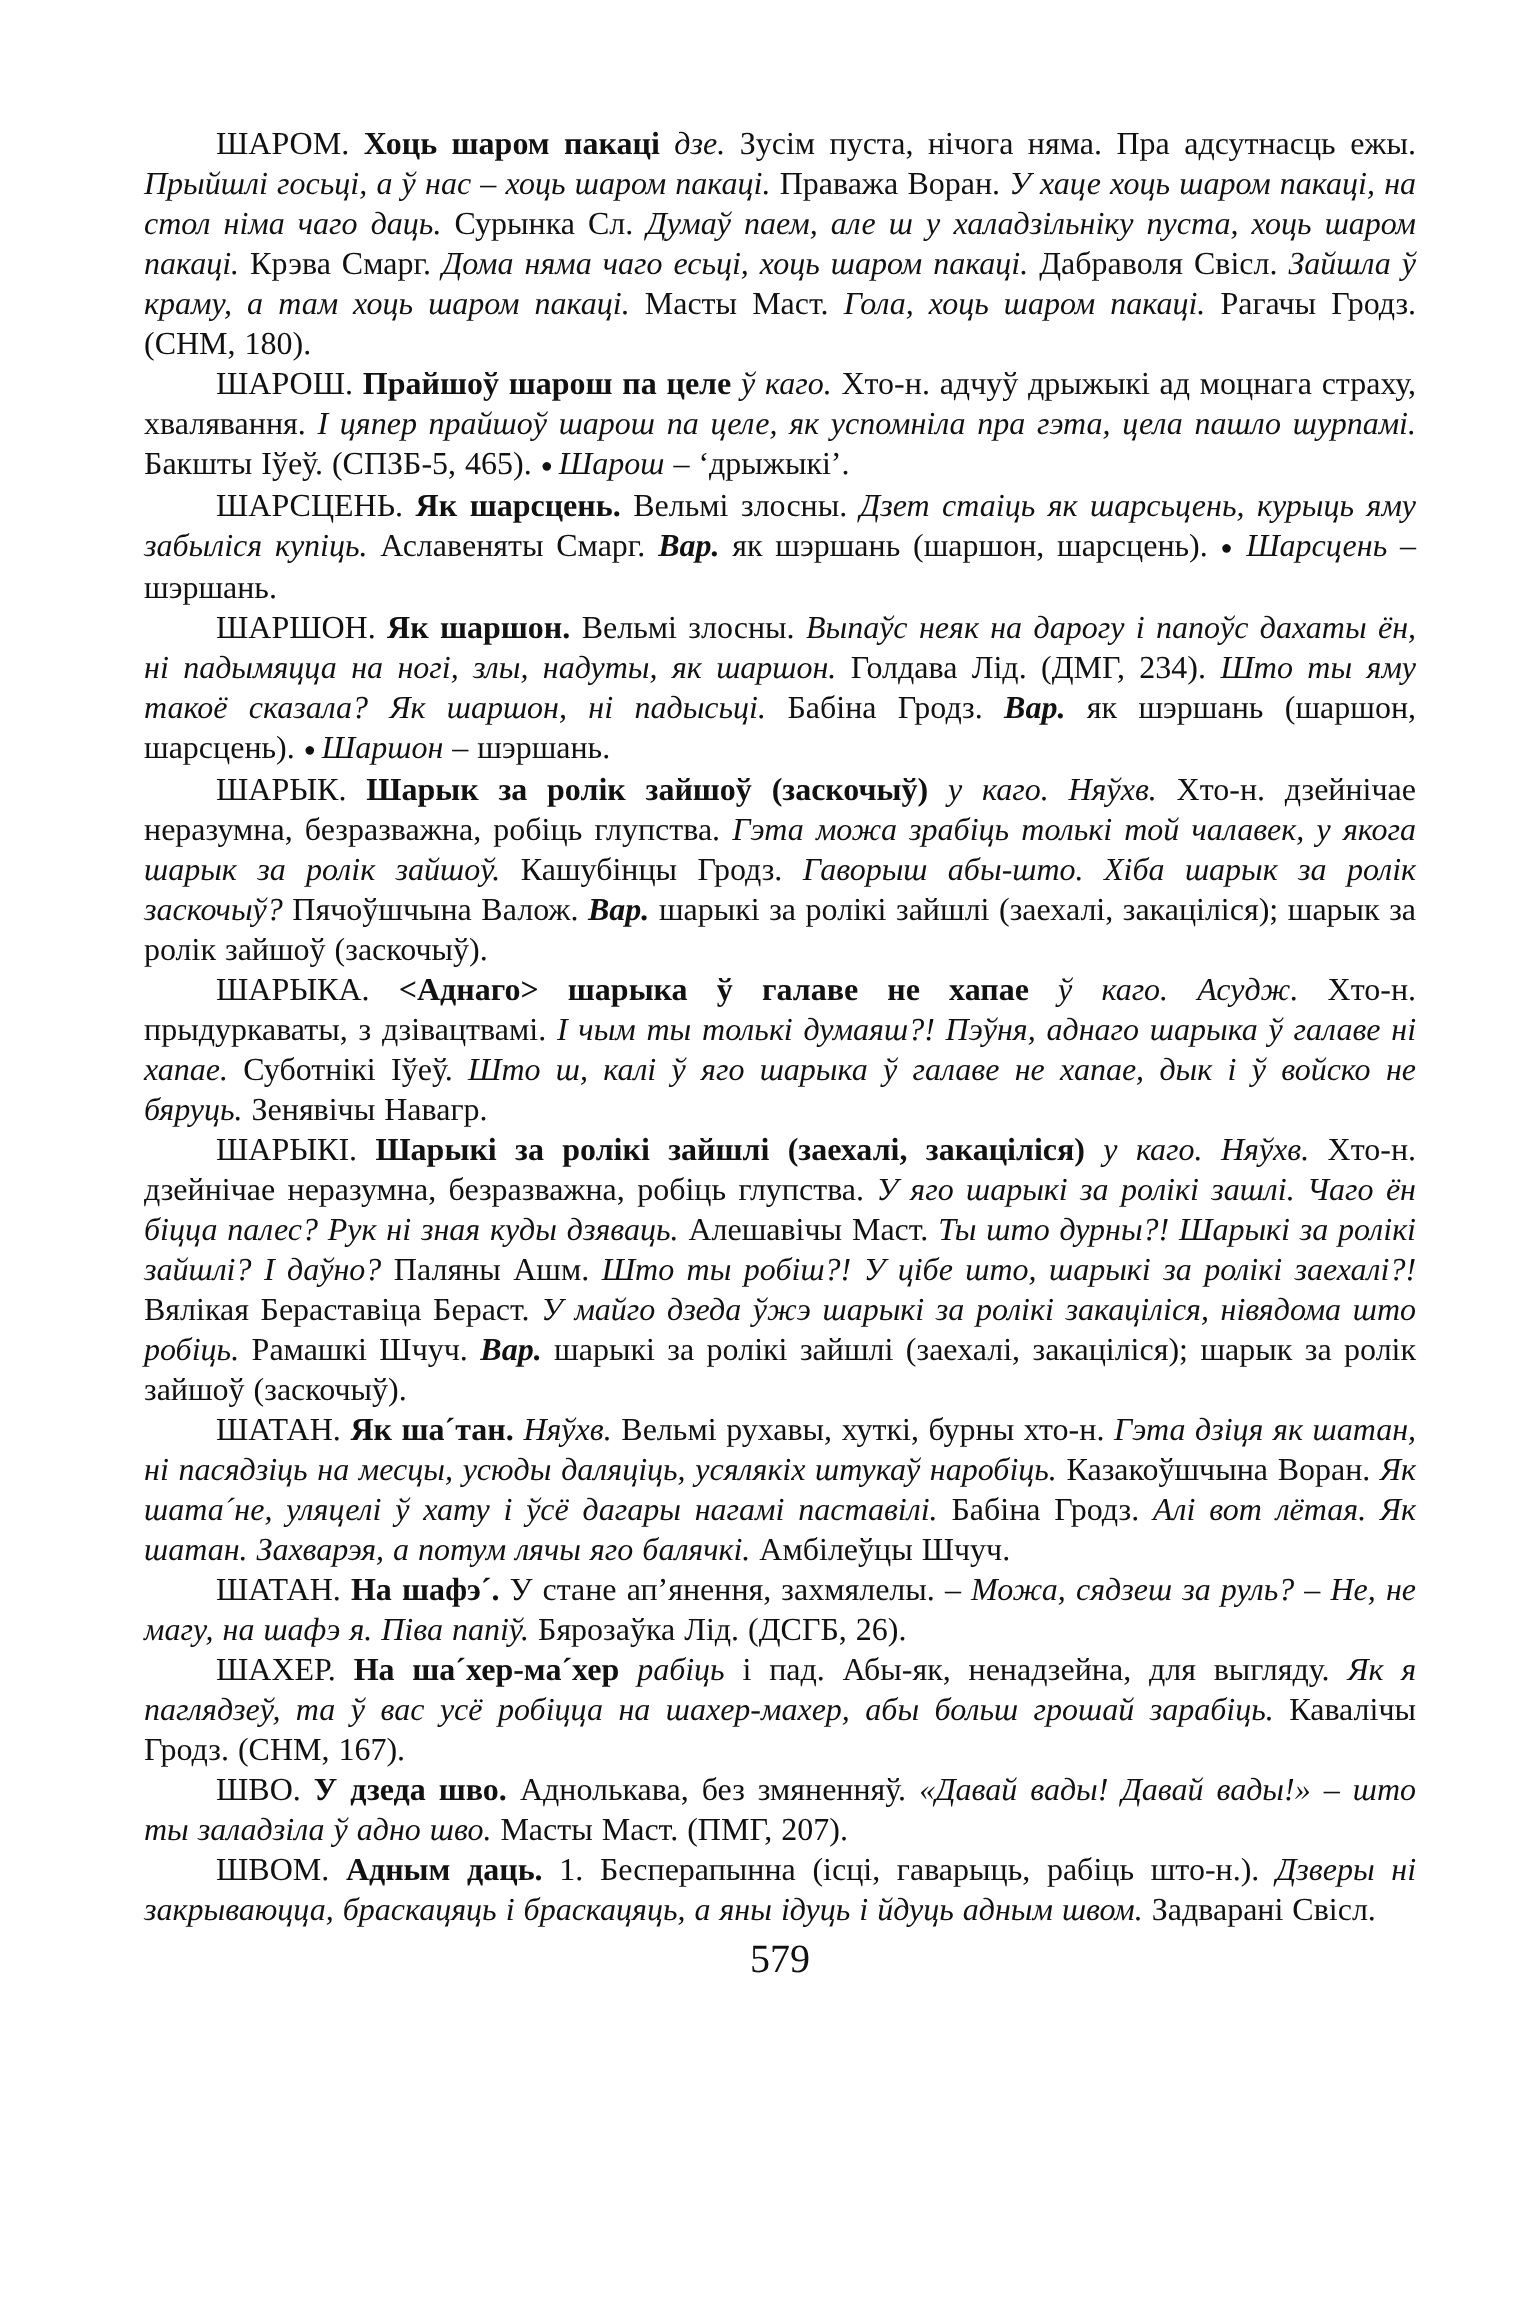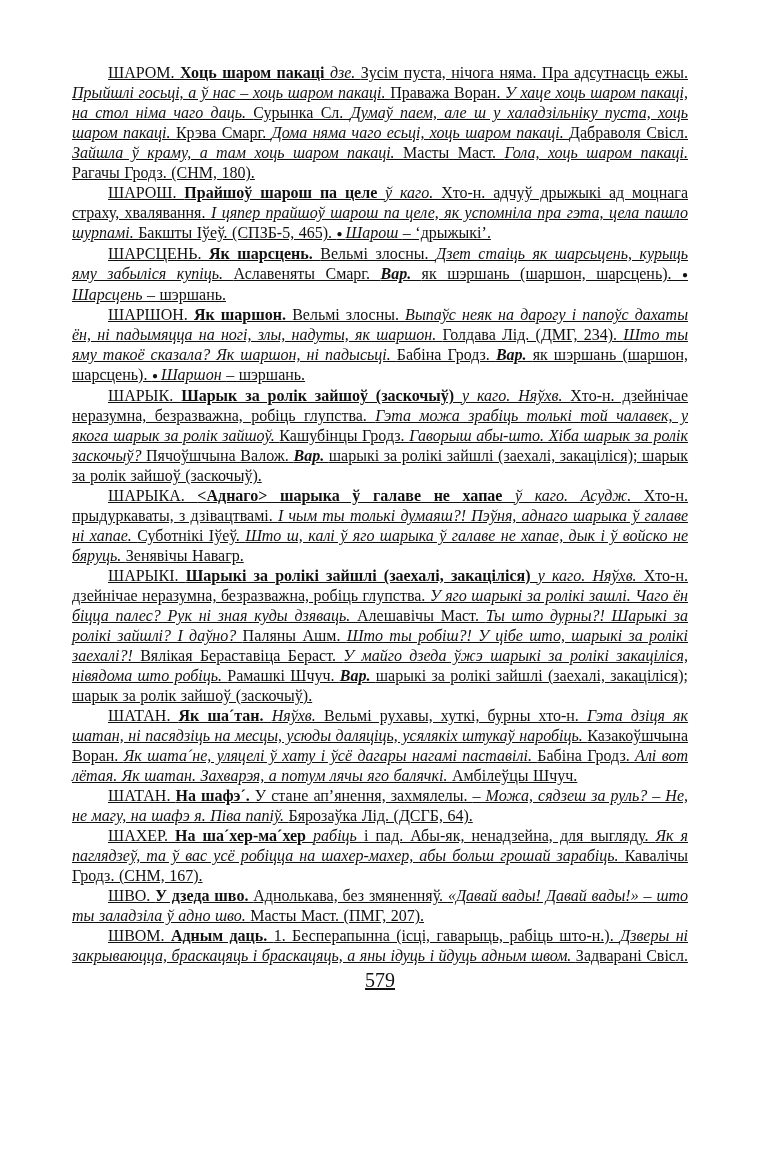--- a/index.html
+++ b/index.html
@@ -11,23 +11,22 @@
     width: 760px;
     height: 1157px;
     overflow: hidden;
     font-family: "Liberation Serif", "DejaVu Serif", serif;
     color: #111111;
   }
   .page {
     box-sizing: border-box;
     width: 760px;
     height: 1157px;
-    padding: 63px 72px 0 72px;
+    padding: 63px 52px 0 72px;
     background: #ffffff;
-    text-decoration: underline;
   }
   .text-block p.entry {
     margin: 0;
     font-size: 16px;
     line-height: 20px;
     text-align: justify;
     text-indent: 36px;
     word-spacing: 0.5px;
   }
   .run-r  { font-weight: normal; font-style: normal; }
@@ -48,19 +47,19 @@
 <div class="page">
   <div class="text-block">
       <p class="entry"><span class="run-r">ШАРОМ. </span><span class="run-b">Хоць шаром пакаці </span><span class="run-i">дзе. </span><span class="run-r">Зусім пуста, нічога няма. Пра адсутнасць ежы. </span><span class="run-i">Прыйшлі госьці, а ў нас – хоць шаром пакаці. </span><span class="run-r">Праважа Воран. </span><span class="run-i">У хаце хоць шаром пакаці, на стол німа чаго даць. </span><span class="run-r">Сурынка Сл. </span><span class="run-i">Думаў паем, але ш у халадзільніку пуста, хоць шаром пакаці. </span><span class="run-r">Крэва Смарг. </span><span class="run-i">Дома няма чаго есьці, хоць шаром пакаці. </span><span class="run-r">Дабраволя Свісл. </span><span class="run-i">Зайшла ў краму, а там хоць шаром пакаці. </span><span class="run-r">Масты Маст. </span><span class="run-i">Гола, хоць шаром пакаці. </span><span class="run-r">Рагачы Гродз. (СНМ, 180).</span></p>
       <p class="entry"><span class="run-r">ШАРОШ. </span><span class="run-b">Прайшоў шарош па целе </span><span class="run-i">ў каго. </span><span class="run-r">Хто-н. адчуў дрыжыкі ад моцнага страху, хвалявання. </span><span class="run-i">І цяпер прайшоў шарош па целе, як успомніла пра гэта, цела пашло шурпамі. </span><span class="run-r">Бакшты Іўеў. (СПЗБ-5, 465). </span><span class="run-bu">● </span><span class="run-i">Шарош </span><span class="run-r">– ‘дрыжыкі’.</span></p>
       <p class="entry"><span class="run-r">ШАРСЦЕНЬ. </span><span class="run-b">Як шарсцень. </span><span class="run-r">Вельмі злосны. </span><span class="run-i">Дзет стаіць як шарсьцень, курыць яму забыліся купіць. </span><span class="run-r">Аславеняты Смарг. </span><span class="run-bi">Вар. </span><span class="run-r">як шэршань (шаршон, шарсцень). </span><span class="run-bu">● </span><span class="run-i">Шарсцень </span><span class="run-r">– шэршань.</span></p>
       <p class="entry"><span class="run-r">ШАРШОН. </span><span class="run-b">Як шаршон. </span><span class="run-r">Вельмі злосны. </span><span class="run-i">Выпаўс неяк на дарогу і папоўс дахаты ён, ні падымяцца на ногі, злы, надуты, як шаршон. </span><span class="run-r">Голдава Лід. (ДМГ, 234). </span><span class="run-i">Што ты яму такоё сказала? Як шаршон, ні падысьці. </span><span class="run-r">Бабіна Гродз. </span><span class="run-bi">Вар. </span><span class="run-r">як шэршань (шаршон, шарсцень). </span><span class="run-bu">● </span><span class="run-i">Шаршон </span><span class="run-r">– шэршань.</span></p>
       <p class="entry"><span class="run-r">ШАРЫК. </span><span class="run-b">Шарык за ролік зайшоў (заскочыў) </span><span class="run-i">у каго. Няўхв. </span><span class="run-r">Хто-н. дзейнічае неразумна, безразважна, робіць глупства. </span><span class="run-i">Гэта можа зрабіць толькі той чалавек, у якога шарык за ролік зайшоў. </span><span class="run-r">Кашубінцы Гродз. </span><span class="run-i">Гаворыш абы-што. Хіба шарык за ролік заскочыў? </span><span class="run-r">Пячоўшчына Валож. </span><span class="run-bi">Вар. </span><span class="run-r">шарыкі за ролікі зайшлі (заехалі, закаціліся); шарык за ролік зайшоў (заскочыў).</span></p>
       <p class="entry"><span class="run-r">ШАРЫКА. </span><span class="run-b">&lt;Аднаго&gt; шарыка ў галаве не хапае </span><span class="run-i">ў каго. Асудж. </span><span class="run-r">Хто-н. прыдуркаваты, з дзівацтвамі. </span><span class="run-i">І чым ты толькі думаяш?! Пэўня, аднаго шарыка ў галаве ні хапае. </span><span class="run-r">Суботнікі Іўеў. </span><span class="run-i">Што ш, калі ў яго шарыка ў галаве не хапае, дык і ў войско не бяруць. </span><span class="run-r">Зенявічы Навагр.</span></p>
       <p class="entry"><span class="run-r">ШАРЫКІ. </span><span class="run-b">Шарыкі за ролікі зайшлі (заехалі, закаціліся) </span><span class="run-i">у каго. Няўхв. </span><span class="run-r">Хто-н. дзейнічае неразумна, безразважна, робіць глупства. </span><span class="run-i">У яго шарыкі за ролікі зашлі. Чаго ён біцца палес? Рук ні зная куды дзяваць. </span><span class="run-r">Алешавічы Маст. </span><span class="run-i">Ты што дурны?! Шарыкі за ролікі зайшлі? І даўно? </span><span class="run-r">Паляны Ашм. </span><span class="run-i">Што ты робіш?! У цібе што, шарыкі за ролікі заехалі?! </span><span class="run-r">Вялікая Бераставіца Бераст. </span><span class="run-i">У майго дзеда ўжэ шарыкі за ролікі закаціліся, нівядома што робіць. </span><span class="run-r">Рамашкі Шчуч. </span><span class="run-bi">Вар. </span><span class="run-r">шарыкі за ролікі зайшлі (заехалі, закаціліся); шарык за ролік зайшоў (заскочыў).</span></p>
       <p class="entry"><span class="run-r">ШАТАН. </span><span class="run-b">Як ша´тан. </span><span class="run-i">Няўхв. </span><span class="run-r">Вельмі рухавы, хуткі, бурны хто-н. </span><span class="run-i">Гэта дзіця як шатан, ні пасядзіць на месцы, усюды даляціць, усялякіх штукаў наробіць. </span><span class="run-r">Казакоўшчына Воран. </span><span class="run-i">Як шата´не, уляцелі ў хату і ўсё дагары нагамі паставілі. </span><span class="run-r">Бабіна Гродз. </span><span class="run-i">Алі вот лётая. Як шатан. Захварэя, а потум лячы яго балячкі. </span><span class="run-r">Амбілеўцы Шчуч.</span></p>
-      <p class="entry"><span class="run-r">ШАТАН. </span><span class="run-b">На шафэ´. </span><span class="run-r">У стане ап’янення, захмялелы. </span><span class="run-i">– Можа, сядзеш за руль? – Не, не магу,  на шафэ я. Піва папіў. </span><span class="run-r">Бярозаўка Лід. (ДСГБ, 64).</span></p>
+      <p class="entry"><span class="run-r">ШАТАН. </span><span class="run-b">На шафэ´. </span><span class="run-r">У стане ап’янення, захмялелы. </span><span class="run-i">– Можа, сядзеш за руль? – Не, не магу,  на шафэ я. Піва папіў. </span><span class="run-r">Бярозаўка Лід. (ДСГБ, 26).</span></p>
       <p class="entry"><span class="run-r">ШАХЕР. </span><span class="run-b">На ша´хер-ма´хер </span><span class="run-i">рабіць </span><span class="run-r">і пад. Абы-як, ненадзейна, для выгляду. </span><span class="run-i">Як я паглядзеў, та ў вас усё робіцца на шахер-махер, абы больш грошай зарабіць. </span><span class="run-r">Кавалічы Гродз. (СНМ, 167).</span></p>
       <p class="entry"><span class="run-r">ШВО. </span><span class="run-b">У дзеда шво. </span><span class="run-r">Аднолькава, без змяненняў. </span><span class="run-i">«Давай вады! Давай вады!» –  што ты заладзіла ў адно шво. </span><span class="run-r">Масты Маст. (ПМГ, 207).</span></p>
       <p class="entry"><span class="run-r">ШВОМ. </span><span class="run-b">Адным даць. </span><span class="run-r">1. Бесперапынна (ісці, гаварыць, рабіць што-н.). </span><span class="run-i">Дзверы ні закрываюцца, браскацяць і браскацяць, а яны ідуць і йдуць адным швом. </span><span class="run-r">Задварані Свісл.</span></p>
     </div>
   <p class="entry page-number">579</p>
 </div>
 
 </body></html>

